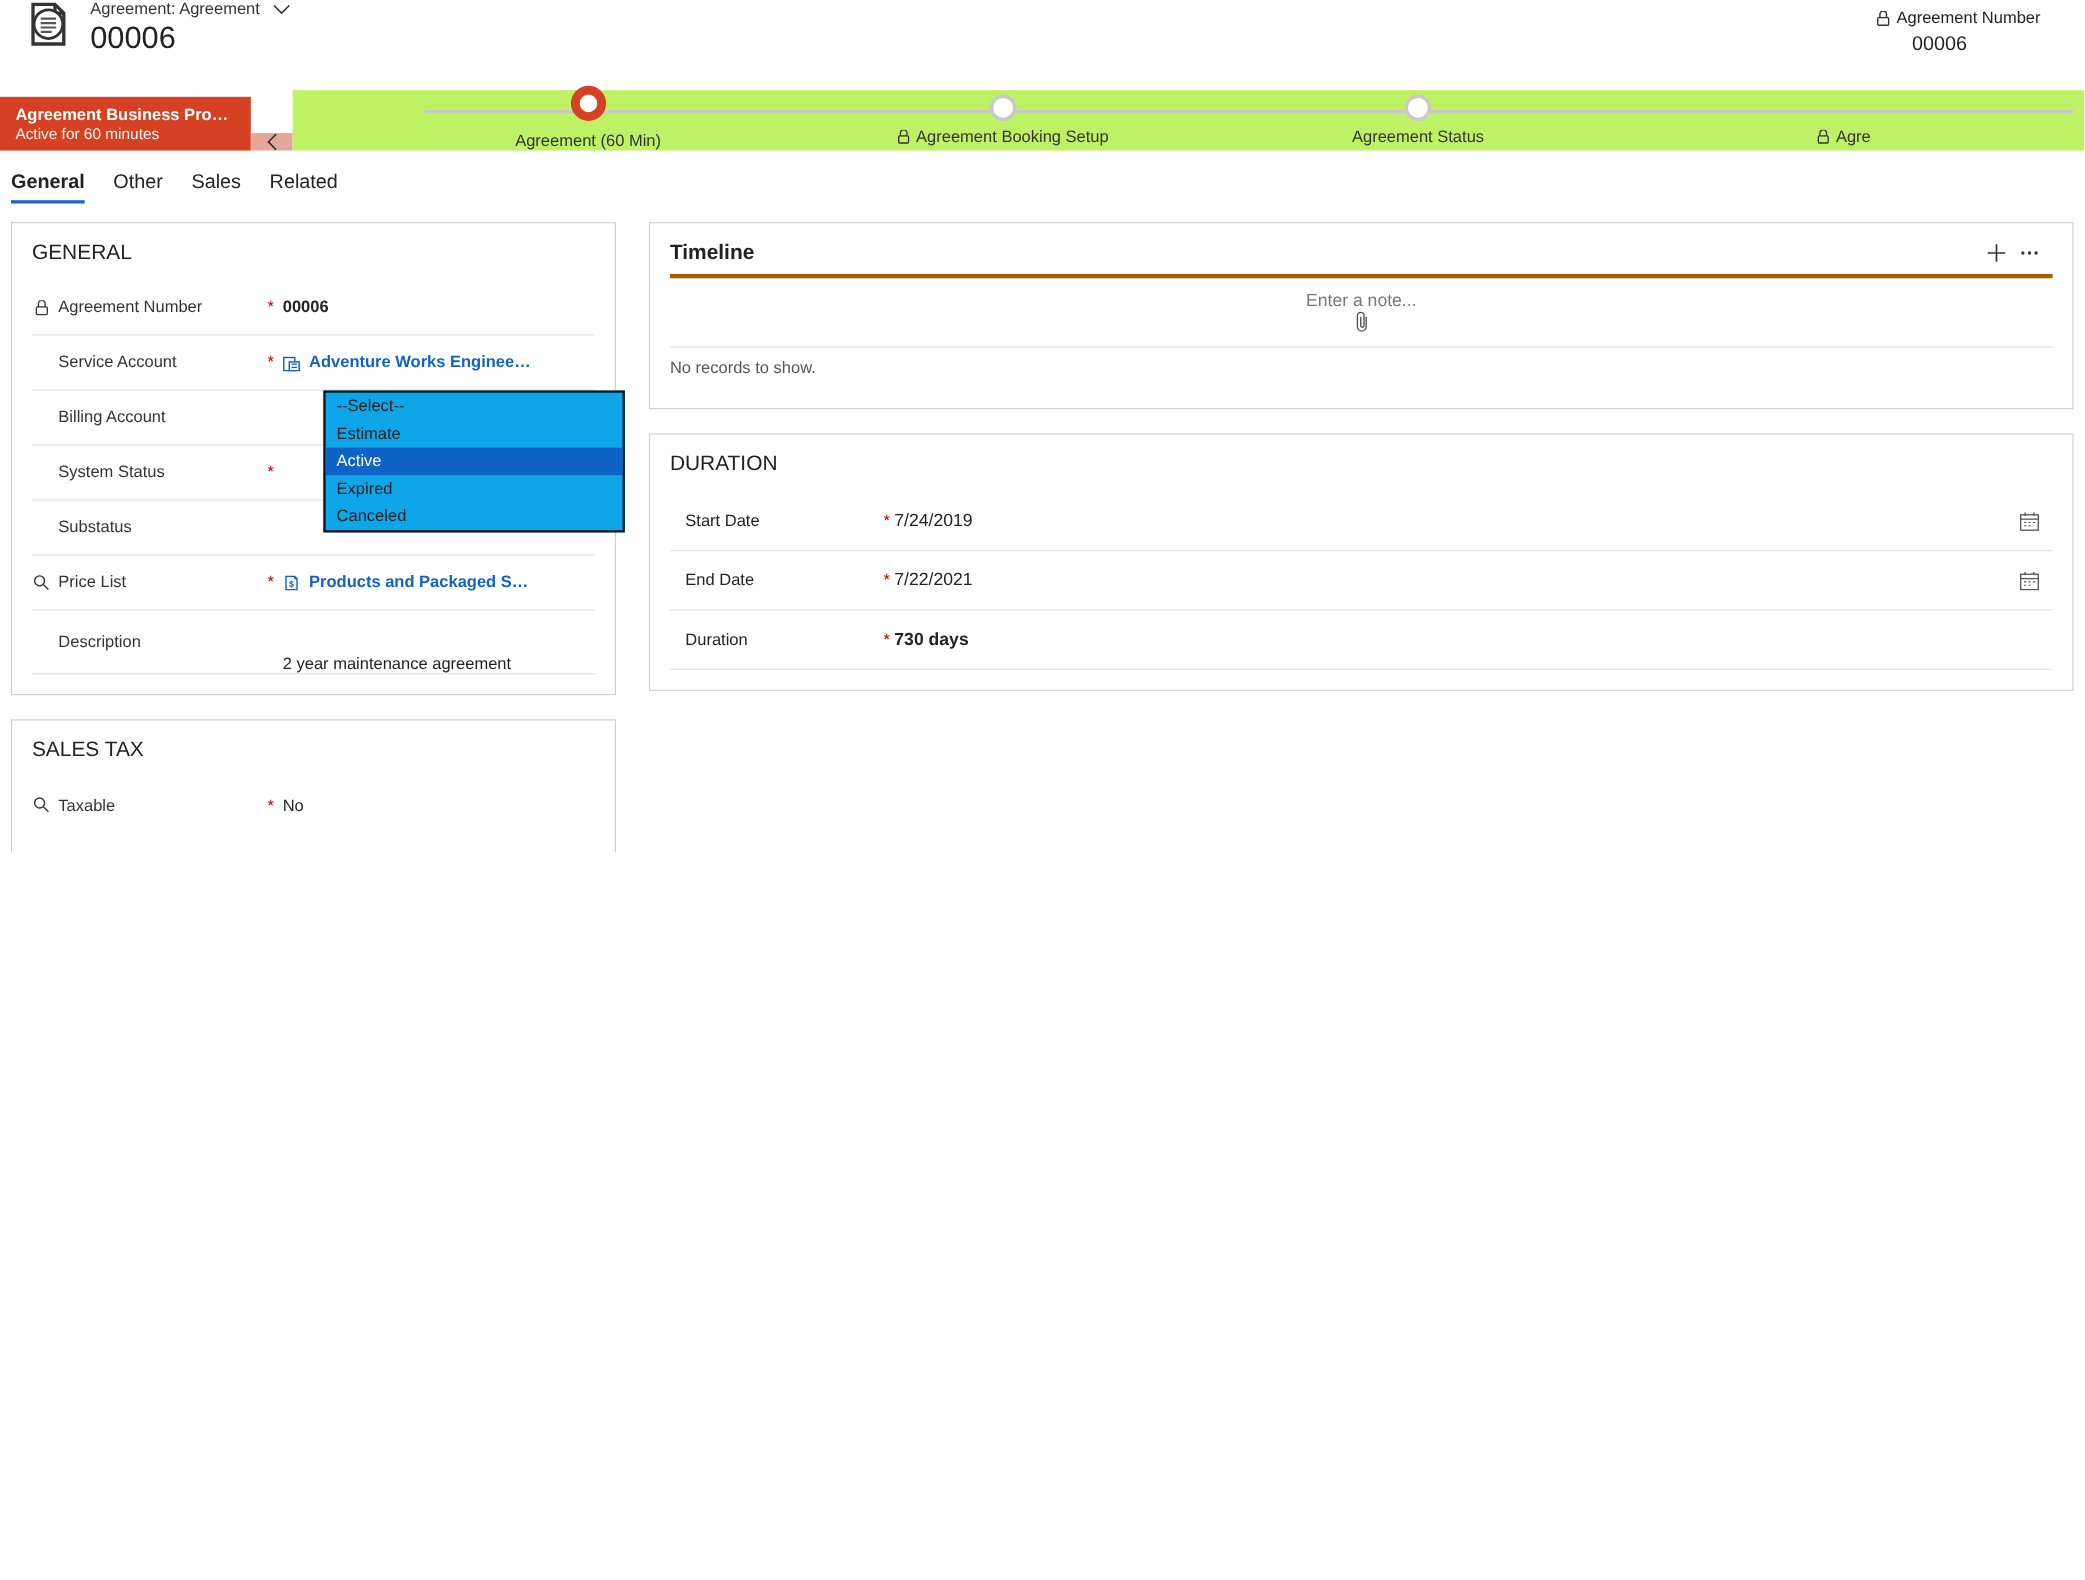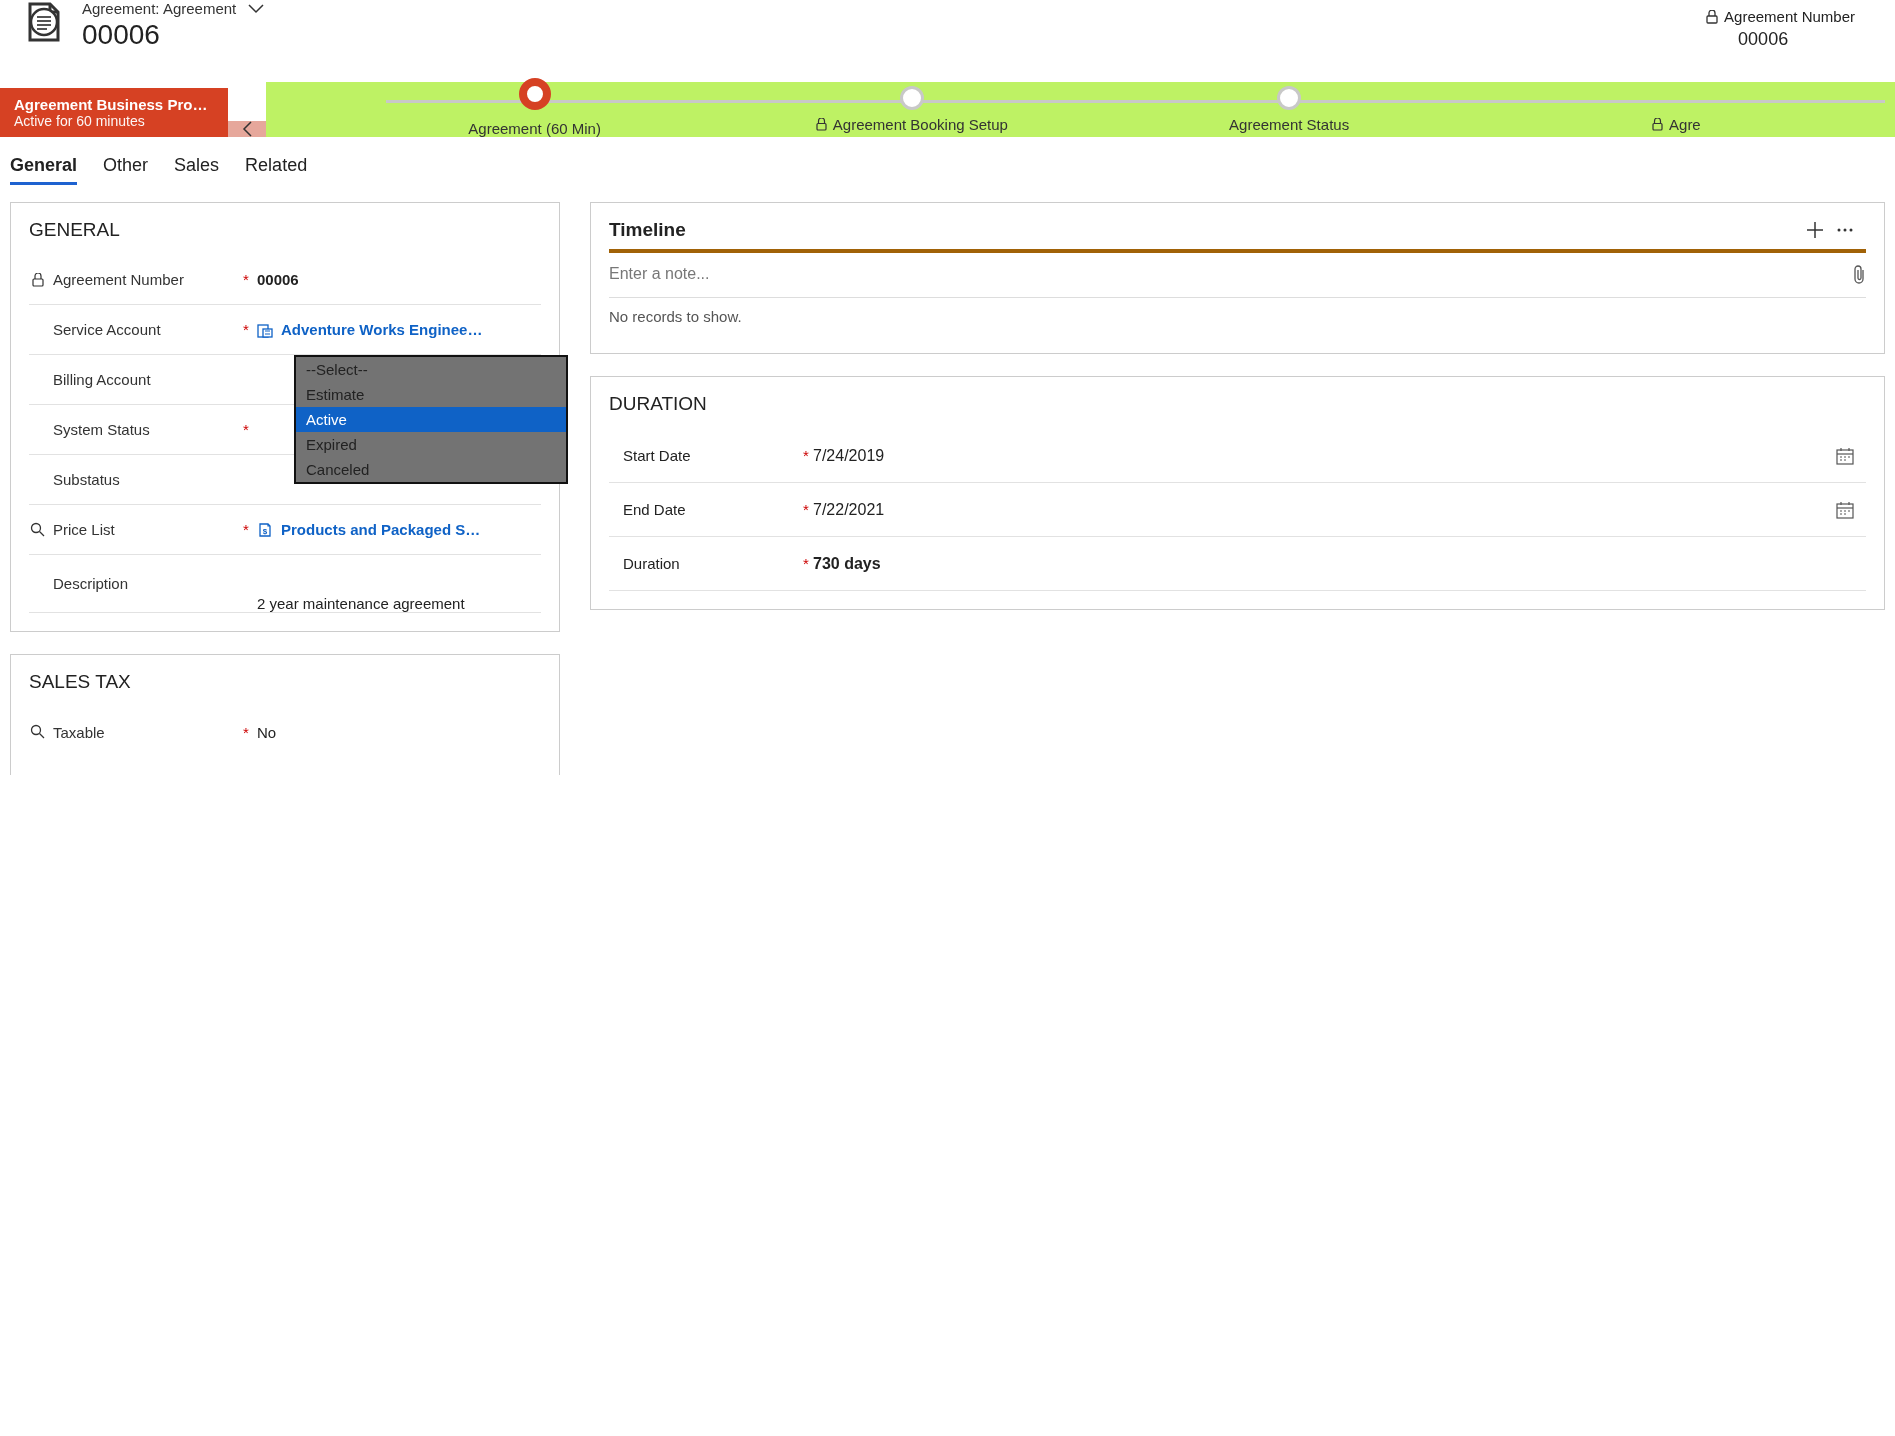--- a/index.html
+++ b/index.html
@@ -201,21 +201,21 @@
   }
   .form-value.link { color: #0f62c6; }
   .form-value .lookup-icon { color: #0f62c6; flex-shrink: 0; }
 
   .dropdown {
     position: absolute;
     left: 265px;
     top: 0;
     width: 274px;
     border: 2px solid #111;
-    background: #737373;
+    background: #0ea5e9;
     z-index: 50;
     font-size: 15px;
   }
   .dropdown .opt {
     padding: 4px 10px;
     cursor: default;
   }
   .dropdown .opt.selected {
     background: #0f62c6;
     color: #fff;
@@ -233,21 +233,22 @@
     width: 30px;
     text-align: center;
     cursor: pointer;
   }
   .timeline-input {
     color: #777;
     padding: 12px 0;
     border-bottom: 1px solid #ddd;
     font-size: 16px;
     display: flex;
-    align-items: flex-start;
+    align-items: center;
+    flex-direction: column;
   }
   .timeline-input .spacer { flex-grow: 1; }
   .norecords { color: #555; padding: 10px 0; font-size: 15px; }
 
   .date-row {
     display: flex;
     align-items: center;
     min-height: 54px;
     border-bottom: 1px solid #e2e2e2;
   }

